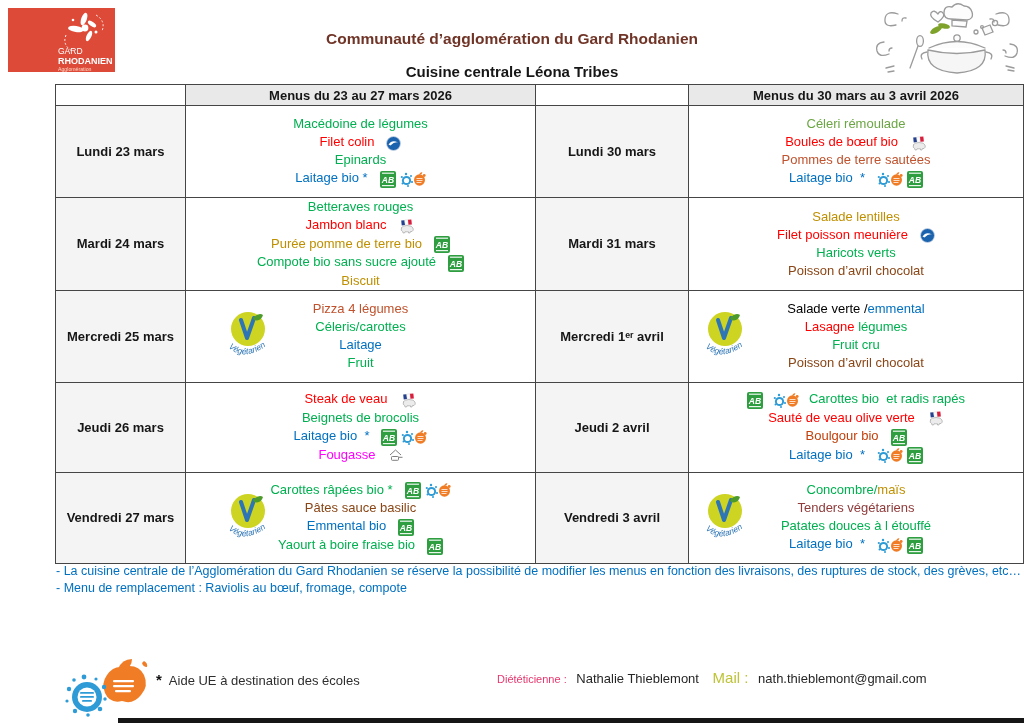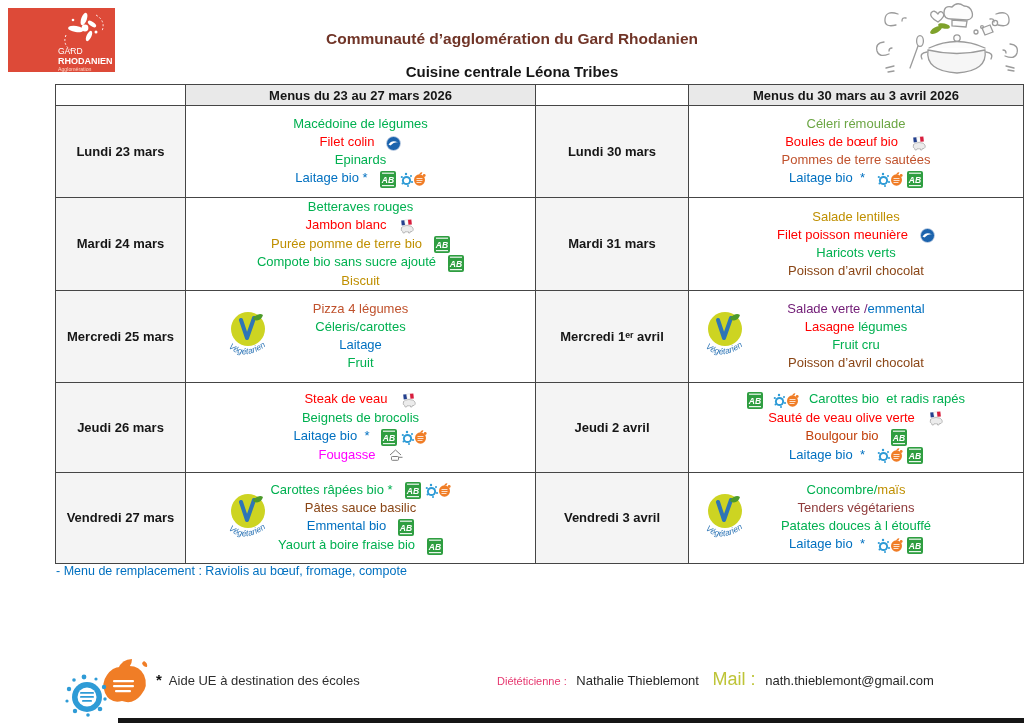--- a/index.html
+++ b/index.html
@@ -36,21 +36,21 @@
   .menu-cell.w2 .veg-badge{left:10px;}
   .veg-badge text{font-family:inherit;}
   
   .notes{position:absolute;left:56px;top:563px;color:#0070C0;font-size:12.5px;line-height:17px;}
   .school-logos{position:absolute;left:60px;top:655px;}
   .aide{position:absolute;left:156px;top:671px;font-size:13px;color:#2e2e2e;}
   .aide .star{font-weight:bold;font-size:15px;margin-right:7px;color:#111;}
   .dietitian{position:absolute;left:497px;top:669px;font-size:13px;color:#262626;}
   .diet-label{color:#E6366E;font-size:11px;}
   .diet-name{margin:0 10px 0 6px;}
-  .mail-label{color:#BEC437;font-size:18px;}
+  .mail-label{color:#BEC437;font-size:15px;}
   .mail-value{margin-left:6px;}
   .edge-bar{position:absolute;left:118px;right:0;bottom:3px;height:5px;background:#161616;}
 </style>
 </head>
 <body>
 
 <svg class="defs-svg" aria-hidden="true">
     <defs>
       <path id="vegarc" d="M5,37 Q22,55 48,34" fill="none"></path>
     </defs>
@@ -263,21 +263,21 @@
           <div class="menu-line"><span style="color: rgb(0, 176, 80);">Fruit</span></div>
         </td>
         <td class="day-cell">Mercredi 1ᵉʳ avril</td>
         <td class="menu-cell w2">
           <span class="veg-badge"><svg width="52" height="50" viewBox="0 0 52 50">
               <circle cx="26" cy="20" r="17" fill="#CDD422"></circle>
               <path d="M19,11 L25,29 L32,9" fill="none" stroke="#2E75B6" stroke-width="4" stroke-linecap="round" stroke-linejoin="round"></path>
               <path d="M31,9 q6,-6 10,-3 q-2,7 -9,5 Z" fill="#4C9A2A"></path>
               <text font-size="8.5" font-style="italic" fill="#2E75B6"><textPath href="#vegarc" startOffset="4%">Végétarien</textPath></text>
             </svg></span>
-          <div class="menu-line"><span style="color: #701a75;">Salade verte /</span><span style="color: rgb(0, 112, 192);">emmental</span></div>
+          <div class="menu-line"><span style="color: #000000;">Salade verte /</span><span style="color: rgb(0, 112, 192);">emmental</span></div>
           <div class="menu-line"><span style="color: rgb(255, 0, 0);">Lasagne </span><span style="color: rgb(0, 176, 80);">légumes</span></div>
           <div class="menu-line"><span style="color: rgb(0, 176, 80);">Fruit cru</span></div>
           <div class="menu-line"><span style="color: rgb(138, 70, 22);">Poisson d’avril chocolat</span></div>
         </td>
       </tr>
       <tr>
         <td class="day-cell">Jeudi 26 mars</td>
         <td class="menu-cell w1">
           <div class="menu-line"><span style="color: rgb(255, 0, 0);">Steak de veau</span><span class="icon"><svg width="17" height="15" viewBox="0 0 17 15">
                 <g transform="rotate(-6 8 4)">
@@ -480,20 +480,21 @@
                 <rect x="2" y="1.6" width="12" height="1.2" fill="#fff" opacity="0.9"></rect>
                 <text x="8" y="11.5" text-anchor="middle" font-size="8.5" font-weight="bold" font-style="italic" fill="#fff">AB</text>
                 <rect x="2" y="14" width="12" height="1.2" fill="#fff" opacity="0.9"></rect>
               </svg></span></div>
         </td>
       </tr>
     </tbody>
 </table>
 
 <div class="notes">
+  <div>- La cuisine centrale de l’Agglomération du Gard Rhodanien se réserve la possibilité de modifier les menus en fonction des livraisons, des ruptures de stock, des grèves, etc…</div>
   <div>- Menu de remplacement : Raviolis au bœuf, fromage, compote</div>
 </div>
 
 <div class="school-logos">
   <svg width="92" height="64" viewBox="0 0 92 64">
     <g>
       <path d="M58,14 q4,-10 14,-10 q0,9 -9,11" fill="#F07D26"></path>
       <path d="M62,12 q16,-4 22,8 q5,11 -3,20 q-8,10 -19,6 q-12,3 -17,-8 q-4,-10 2,-18 q6,-9 15,-8 Z" fill="#F07D26"></path>
       <path d="M84,6 q4,2 3,6 q-4,0 -5,-4 Z" fill="#F07D26"></path>
       <g fill="#fff">

